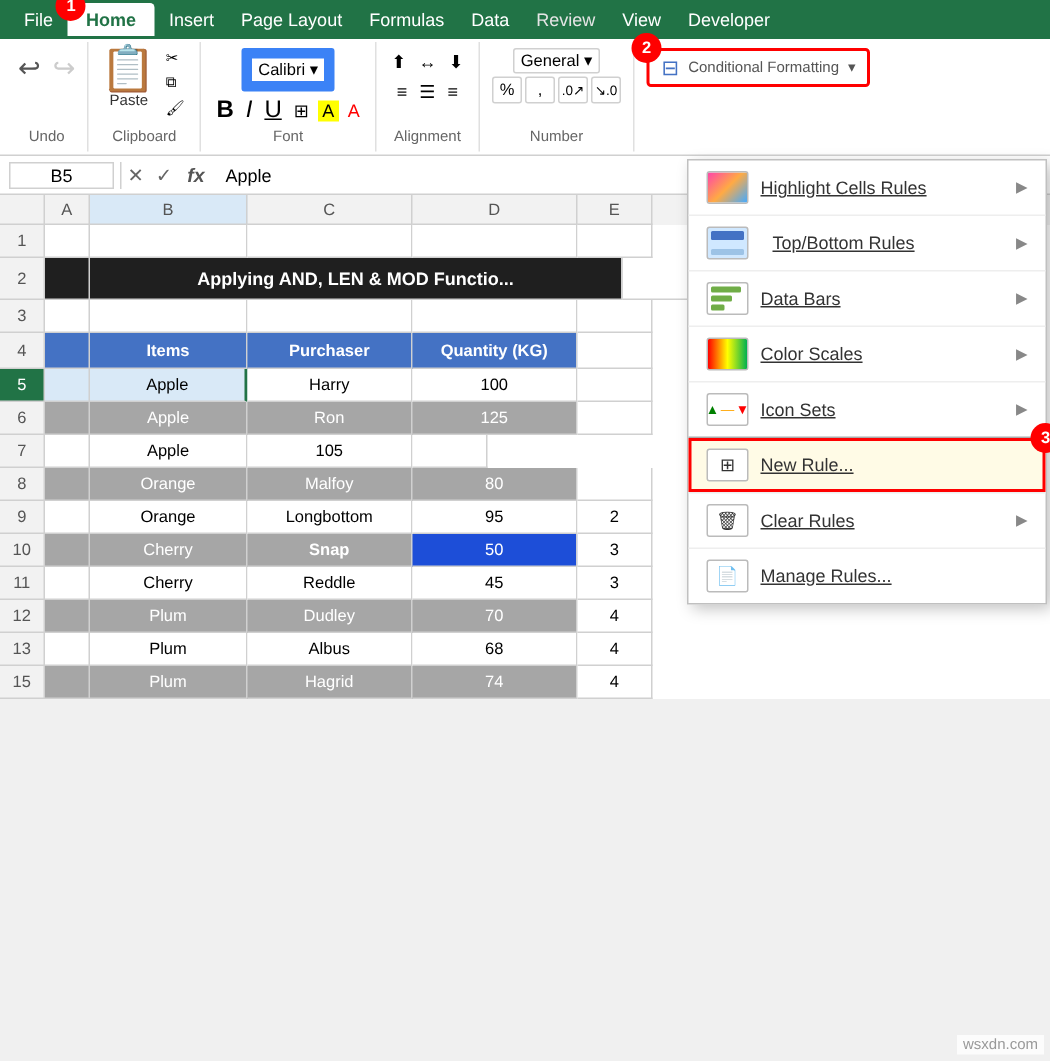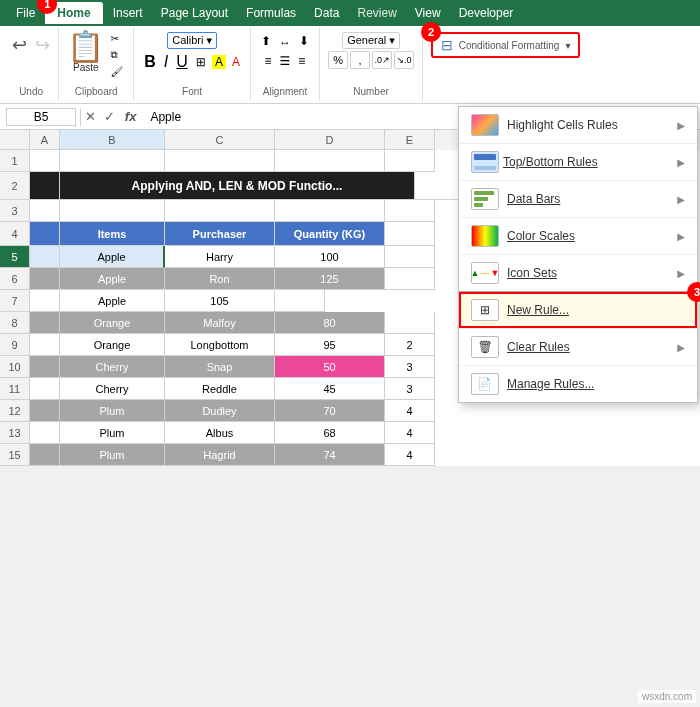--- a/index.html
+++ b/index.html
@@ -43,21 +43,21 @@
         <div style="display:flex;align-items:center;gap:2px;font-size:10px;cursor:pointer;padding:1px 2px;">✂ </div>
         <div style="display:flex;align-items:center;gap:2px;font-size:10px;cursor:pointer;padding:1px 2px;">⧉</div>
         <div style="display:flex;align-items:center;gap:2px;font-size:10px;cursor:pointer;padding:1px 2px;">🖌</div>
       </div>
     </div>
     <div style="font-size:10px;color:#666;">Clipboard</div>
   </div>
 
   <div style="display:flex;flex-direction:column;align-items:center;padding:4px 8px;border-right:1px solid #e0e0e0;justify-content:space-between;">
     <div style="display:flex;flex-direction:column;align-items:center;gap:2px;">
-      <div style="display:flex;align-items:center;gap:2px;font-size:11px;border:1px solid #3b82f6;padding:1px 4px;border-radius:2px;cursor:pointer;">Calibri ▾</div>
+      <div style="display:flex;align-items:center;gap:2px;font-size:11px;border:7px solid #3b82f6;padding:1px 4px;border-radius:2px;cursor:pointer;">Calibri ▾</div>
       <div style="display:flex;gap:4px;align-items:center;">
         <div style="font-size:16px;font-weight:bold;cursor:pointer;padding:2px;">B</div>
         <div style="font-size:16px;font-style:italic;cursor:pointer;padding:2px;">I</div>
         <div style="font-size:16px;text-decoration:underline;cursor:pointer;padding:2px;">U</div>
         <div style="font-size:12px;cursor:pointer;padding:2px;">⊞</div>
         <div style="font-size:12px;cursor:pointer;padding:2px;background:#ffff00;width:14px;height:14px;display:flex;align-items:center;justify-content:center;">A</div>
         <div style="font-size:12px;cursor:pointer;padding:2px;color:red;">A</div>
       </div>
     </div>
     <div style="font-size:10px;color:#666;">Font</div>
@@ -102,25 +102,25 @@
           <div style="width:20px;height:20px;border-radius:50%;background:#ff0000;color:white;font-weight:bold;font-size:11px;display:flex;align-items:center;justify-content:center;position:absolute;top:-12px;left:-12px;">2</div>
         </div>
       </div>
     </div>
   </div>
 
   <div style="position:absolute;top:80px;right:2px;width:240px;background:white;border:1px solid #c0c0c0;box-shadow:3px 3px 10px rgba(0,0,0,0.25);z-index:200;">
 
     <div style="display:flex;align-items:center;padding:7px 12px;cursor:pointer;gap:8px;font-size:12px;color:#333;border-bottom:none;">
       <div style="width:28px;height:22px;background:linear-gradient(135deg,#f4a,#fa4,#4af);border:1px solid #bbb;border-radius:2px;display:flex;align-items:center;justify-content:center;font-size:10px;flex-shrink:0;"></div>
-      <div style="flex:1;">Highlight Cells Rules</div>
-      <div style="color:#888;font-size:10px;">▶</div>
-    </div>
-
-    <div style="display:flex;align-items:center;padding:7px 12px;cursor:pointer;gap:4px;font-size:12px;color:#333;border-top:1px solid #eee;">
+      <div style="flex:1;text-decoration:underline;">Highlight Cells Rules</div>
+      <div style="color:#888;font-size:10px;">▶</div>
+    </div>
+
+    <div style="display:flex;align-items:center;padding:7px 12px;cursor:pointer;gap:16px;font-size:12px;color:#333;border-top:1px solid #eee;">
       <div style="width:28px;height:22px;background:#d0e8ff;border:1px solid #bbb;border-radius:2px;flex-shrink:0;position:relative;overflow:hidden;">
         <div style="position:absolute;top:2px;left:2px;right:2px;height:6px;background:#4472c4;border-radius:1px;"></div>
         <div style="position:absolute;bottom:2px;left:2px;right:2px;height:4px;background:#9dc3e6;border-radius:1px;"></div>
       </div>
       <div style="flex:1;text-decoration:underline;">Top/Bottom Rules</div>
       <div style="color:#888;font-size:10px;">▶</div>
     </div>
 
     <div style="display:flex;align-items:center;padding:7px 12px;cursor:pointer;gap:8px;font-size:12px;color:#333;border-top:1px solid #eee;">
       <div style="width:28px;height:22px;background:#fff;border:1px solid #bbb;border-radius:2px;flex-shrink:0;display:flex;flex-direction:column;justify-content:center;gap:2px;padding:2px;">
@@ -264,22 +264,22 @@
     <div style="width:105px;height:22px;border-right:1px solid #d0d0d0;border-bottom:1px solid #d0d0d0;background:white;font-size:11px;display:flex;align-items:center;justify-content:center;">Orange</div>
     <div style="width:110px;height:22px;border-right:1px solid #d0d0d0;border-bottom:1px solid #d0d0d0;background:white;font-size:11px;display:flex;align-items:center;justify-content:center;">Longbottom</div>
     <div style="width:110px;height:22px;border-right:1px solid #d0d0d0;border-bottom:1px solid #d0d0d0;background:white;font-size:11px;display:flex;align-items:center;justify-content:center;">95</div>
     <div style="width:50px;height:22px;border-right:1px solid #d0d0d0;border-bottom:1px solid #d0d0d0;background:white;font-size:11px;display:flex;align-items:center;justify-content:center;">2</div>
   </div>
 
   <div style="display:flex;">
     <div style="width:30px;height:22px;border-right:1px solid #d0d0d0;border-bottom:1px solid #d0d0d0;text-align:center;font-size:11px;color:#555;display:flex;align-items:center;justify-content:center;background:#f2f2f2;">10</div>
     <div style="width:30px;height:22px;border-right:1px solid #d0d0d0;border-bottom:1px solid #d0d0d0;background:#a6a6a6;"></div>
     <div style="width:105px;height:22px;border-right:1px solid #d0d0d0;border-bottom:1px solid #d0d0d0;background:#a6a6a6;color:white;font-size:11px;display:flex;align-items:center;justify-content:center;">Cherry</div>
-    <div style="width:110px;height:22px;border-right:1px solid #d0d0d0;border-bottom:1px solid #d0d0d0;background:#a6a6a6;color:white;font-size:11px;display:flex;align-items:center;justify-content:center;">Snap</div>
-    <div style="width:110px;height:22px;border-right:1px solid #d0d0d0;border-bottom:1px solid #d0d0d0;background:#ec4899;color:white;font-size:11px;display:flex;align-items:center;justify-content:center;">50</div>
+    <div style="width:110px;height:22px;border-right:1px solid #d0d0d0;border-bottom:1px solid #d0d0d0;background:#a6a6a6;color:white;font-size:11px;display:flex;align-items:center;justify-content:center;font-weight:bold;">Snap</div>
+    <div style="width:110px;height:22px;border-right:1px solid #d0d0d0;border-bottom:1px solid #d0d0d0;background:#1d4ed8;color:white;font-size:11px;display:flex;align-items:center;justify-content:center;">50</div>
     <div style="width:50px;height:22px;border-right:1px solid #d0d0d0;border-bottom:1px solid #d0d0d0;background:white;font-size:11px;display:flex;align-items:center;justify-content:center;">3</div>
   </div>
 
   <div style="display:flex;">
     <div style="width:30px;height:22px;border-right:1px solid #d0d0d0;border-bottom:1px solid #d0d0d0;text-align:center;font-size:11px;color:#555;display:flex;align-items:center;justify-content:center;background:#f2f2f2;">11</div>
     <div style="width:30px;height:22px;border-right:1px solid #d0d0d0;border-bottom:1px solid #d0d0d0;background:white;"></div>
     <div style="width:105px;height:22px;border-right:1px solid #d0d0d0;border-bottom:1px solid #d0d0d0;background:white;font-size:11px;display:flex;align-items:center;justify-content:center;">Cherry</div>
     <div style="width:110px;height:22px;border-right:1px solid #d0d0d0;border-bottom:1px solid #d0d0d0;background:white;font-size:11px;display:flex;align-items:center;justify-content:center;">Reddle</div>
     <div style="width:110px;height:22px;border-right:1px solid #d0d0d0;border-bottom:1px solid #d0d0d0;background:white;font-size:11px;display:flex;align-items:center;justify-content:center;">45</div>
     <div style="width:50px;height:22px;border-right:1px solid #d0d0d0;border-bottom:1px solid #d0d0d0;background:white;font-size:11px;display:flex;align-items:center;justify-content:center;">3</div>

